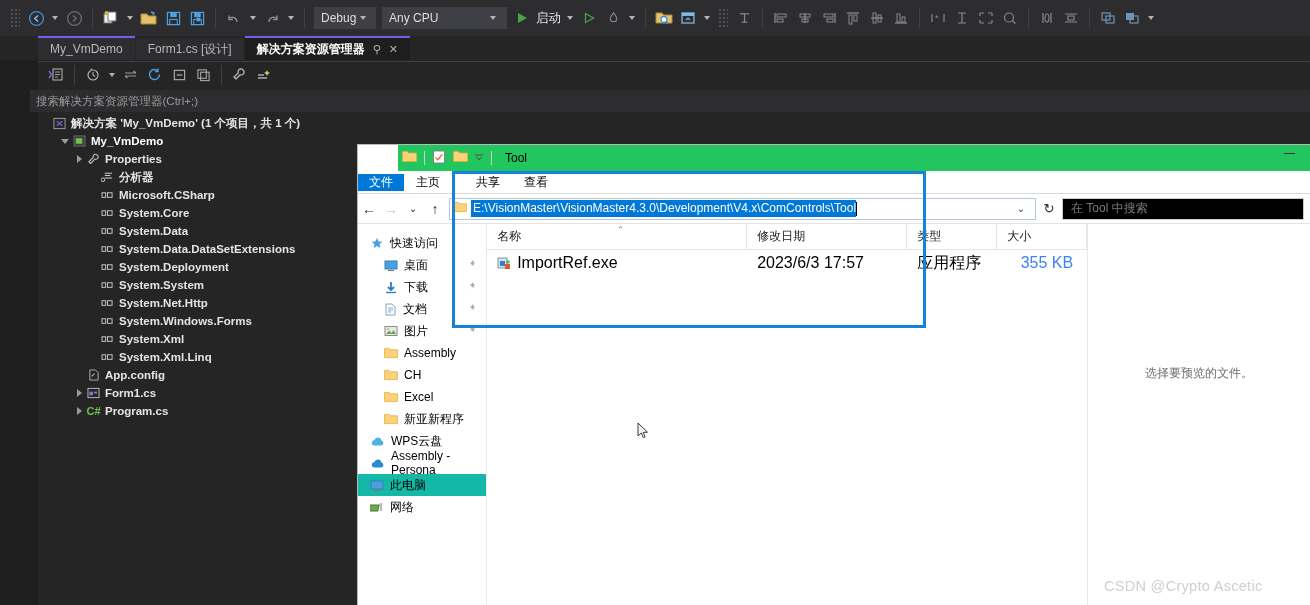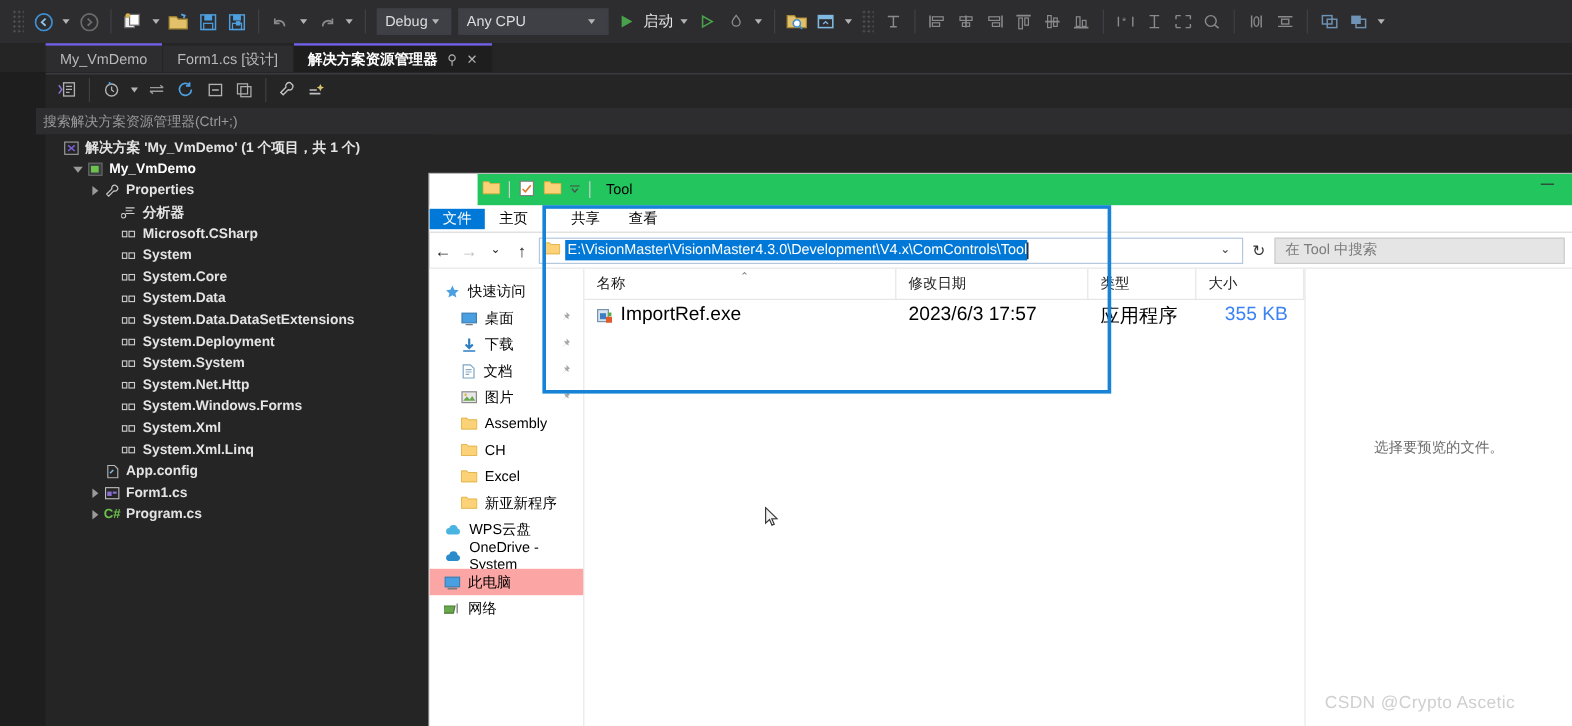--- a/index.html
+++ b/index.html
@@ -91,29 +91,29 @@
   .nav-btn { width:22px; display:flex; align-items:center; justify-content:center;
     color:#2b2b2b; font-size:14px; }
   .nav-btn.dis { color:#c0c0c0; }
   .addr-box { flex:1; height:22px; border:1px solid #b4c9de; background:#fff;
     display:flex; align-items:center; padding:0 3px; margin-left:3px; }
   .addr-text { background:#0078d7; color:#fff; font-size:12px; padding:1px 0 2px 2px; }
   .addr-caret { width:1px; height:14px; background:#000; }
   .addr-drop { width:22px; display:flex; align-items:center; justify-content:center; color:#444; }
   .refresh { width:26px; display:flex; align-items:center; justify-content:center;
     color:#333; font-size:13px; }
-  .srch-box { width:242px; height:22px; border:1px solid #cccccc; background:#e5e5e5;
+  .srch-box { width:242px; height:22px; border:1px solid #cccccc; background:#000000;
     display:flex; align-items:center; padding-left:8px; color:#7b7b7b; font-size:12px;
     margin-right:6px; }
 
   .fx-body { display:flex; height:395px; }
   .fx-nav { width:145px; background:#fff; padding-top:8px; font-size:12px; }
   .nv { height:22px; display:flex; align-items:center; padding-left:12px; position:relative; }
   .nv.indent { padding-left:26px; }
-  .nv.sel { background:#fca5a5; }
+  .nv.sel { background:#14b8a6; }
   .nv .pin { position:absolute; right:10px; color:#9a9a9a; font-size:10px; }
   .nv .t { margin-left:6px; }
   .fx-content { flex:1; background:#fff; border-left:1px solid #e8e8e8; }
   .col-head { height:26px; display:flex; align-items:center; font-size:12px;
     color:#222; border-bottom:1px solid #e5e5e5; position:relative; }
   .ch { position:relative; height:26px; display:flex; align-items:center;
     padding-left:10px; border-right:1px solid #e5e5e5; }
   .sort-caret { position:absolute; top:1px; left:50%; font-size:9px; color:#888; }
   .frow { height:26px; display:flex; align-items:center; font-size:16px; }
   .fc { padding-left:10px; display:flex; align-items:center; }
@@ -467,30 +467,20 @@
           </div>
           <div class="trow" style="padding-left: 48px;">
             <span class="tw"></span>
             <span class="ico">
               <svg width="13" height="11" viewBox="0 0 14 12">
                 <rect x="1" y="3" width="4" height="5" fill="none" stroke="#cfcfcf" stroke-width="1"></rect>
                 <rect x="7" y="3" width="5" height="5" fill="none" stroke="#cfcfcf" stroke-width="1"></rect>
               </svg>
             </span>
             <span class="tlabel">Microsoft.CSharp</span>
-          </div>
-          <div class="trow" style="padding-left: 48px;">
-            <span class="tw"></span>
-            <span class="ico">
-              <svg width="13" height="11" viewBox="0 0 14 12">
-                <rect x="1" y="3" width="4" height="5" fill="none" stroke="#cfcfcf" stroke-width="1"></rect>
-                <rect x="7" y="3" width="5" height="5" fill="none" stroke="#cfcfcf" stroke-width="1"></rect>
-              </svg>
-            </span>
-            <span class="tlabel">System</span>
           </div>
           <div class="trow" style="padding-left: 48px;">
             <span class="tw"></span>
             <span class="ico">
               <svg width="13" height="11" viewBox="0 0 14 12">
                 <rect x="1" y="3" width="4" height="5" fill="none" stroke="#cfcfcf" stroke-width="1"></rect>
                 <rect x="7" y="3" width="5" height="5" fill="none" stroke="#cfcfcf" stroke-width="1"></rect>
               </svg>
             </span>
             <span class="tlabel">System.Core</span>
@@ -768,21 +758,21 @@
               </svg>
             </span>
             <span class="t">WPS云盘</span>
           </div>
           <div class="nv">
             <span style="display: inline-flex;">
               <svg width="15" height="11" viewBox="0 0 15 11">
                 <path d="M3.8 9.5h7.4a2.6 2.6 0 0 0 .2-5.1A3.6 3.6 0 0 0 4.4 4 2.8 2.8 0 0 0 3.8 9.5z" fill="#2b8ccc"></path>
               </svg>
             </span>
-            <span class="t">OneDrive - System</span>
+            <span class="t">Assembly - Persona</span>
           </div>
           <div class="nv sel">
             <span style="display: inline-flex;">
               <svg width="14" height="13" viewBox="0 0 14 13">
                 <rect x="1" y="2" width="12" height="8" fill="#4a9fe0" stroke="#3a7fb5"></rect>
                 <path d="M3 11.5h8" stroke="#7a7a7a" stroke-width="1.4"></path>
               </svg>
             </span>
             <span class="t">此电脑</span>
           </div>

